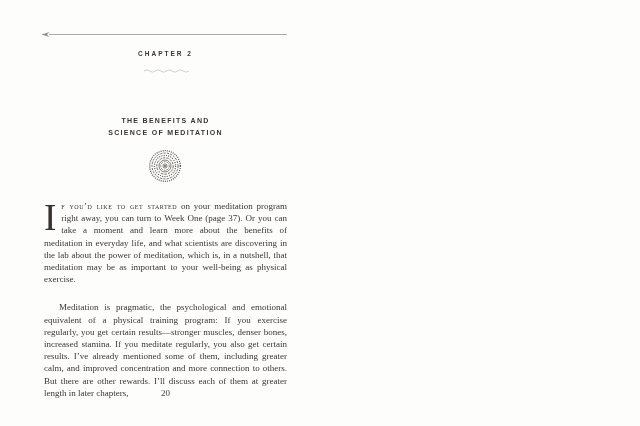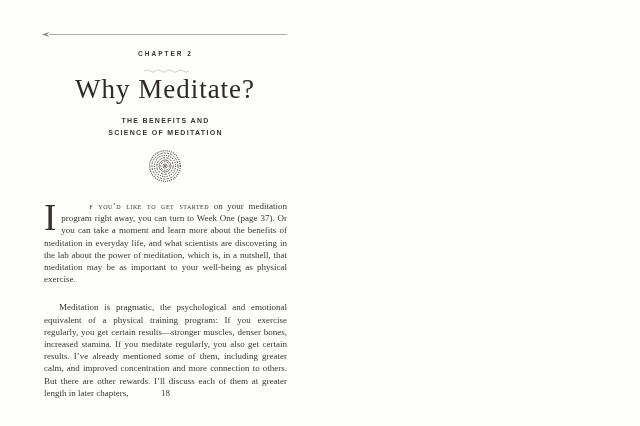--- a/index.html
+++ b/index.html
@@ -50,21 +50,21 @@
   }
   .body-left  { left:44px;  top:200px; }
   .body-text p { margin:0; }
   .body-text p.indent { text-indent:15px;margin-top:16px; }
   .dropcap {
     float:left;
     font-size:37px; line-height:32px;
     padding:2px 5px 0 0;
     color:#37322d;
   }
-  .leadin { font-variant:small-caps; letter-spacing:0.5px;margin-left:28px; }
+  .leadin { font-variant:small-caps; letter-spacing:0.5px; }
   .page-number {
     position:absolute; top:388px; width:243px;
     text-align:center; font-size:9px; color:#46413c;
   }
   .page-number.pn-left  { left:44px; }
 </style>
 </head>
 <body>
 
 <div class="spread">
@@ -79,21 +79,20 @@
     </div>
 
     <div class="chapter-label">CHAPTER 2</div>
 
     <div class="squiggle">
       <svg width="46" height="6" viewBox="0 0 46 6">
         <path d="M1 3 q2.8 -2.4 5.6 0 t5.6 0 t5.6 0 t5.6 0 t5.6 0 t5.6 0 t5.6 0 t5.6 0" fill="none" stroke="#c9c9c9" stroke-width="0.9"></path>
       </svg>
     </div>
 
-    <h1 class="chapter-title">Why Meditate?</h1>
 
     <div class="chapter-subtitle">
       <span>THE BENEFITS AND</span><br>
       <span>SCIENCE OF MEDITATION</span>
     </div>
 
     <div class="ornament">
       <svg width="34" height="34" viewBox="0 0 34 34">
         <g fill="none" stroke="#4a453f">
           <circle cx="17" cy="17" r="15.3" stroke-width="1.3" stroke-dasharray="0.9,1.2"></circle>
@@ -108,21 +107,21 @@
       </svg>
     </div>
 
     <div class="body-text body-left">
       <p>
         <span class="dropcap">I</span><span class="leadin">f you’d like to get started</span><span> on your meditation program right away, you can turn to Week One (page 37). Or you can take a moment and learn more about the benefits of meditation in everyday life, and what scientists are discovering in the lab about the power of meditation, which is, in a nutshell, that meditation may be as important to your well-being as physical exercise.</span>
       </p>
       <p class="indent">Meditation is pragmatic, the psychological and emotional equivalent of a physical training program: If you exercise regularly, you get certain results—stronger muscles, denser bones, increased stamina. If you meditate regularly, you also get certain results. I’ve already mentioned some of them, including greater calm, and improved concentration and more connection to others. But there are other rewards. I’ll discuss each of them at greater length in later chapters,</p>
     </div>
 
-    <div class="page-number pn-left">18</div>
+    <div class="page-number pn-left">20</div>
   </section>
 
   <section class="page right">
 
     
 
     
 
     
 

